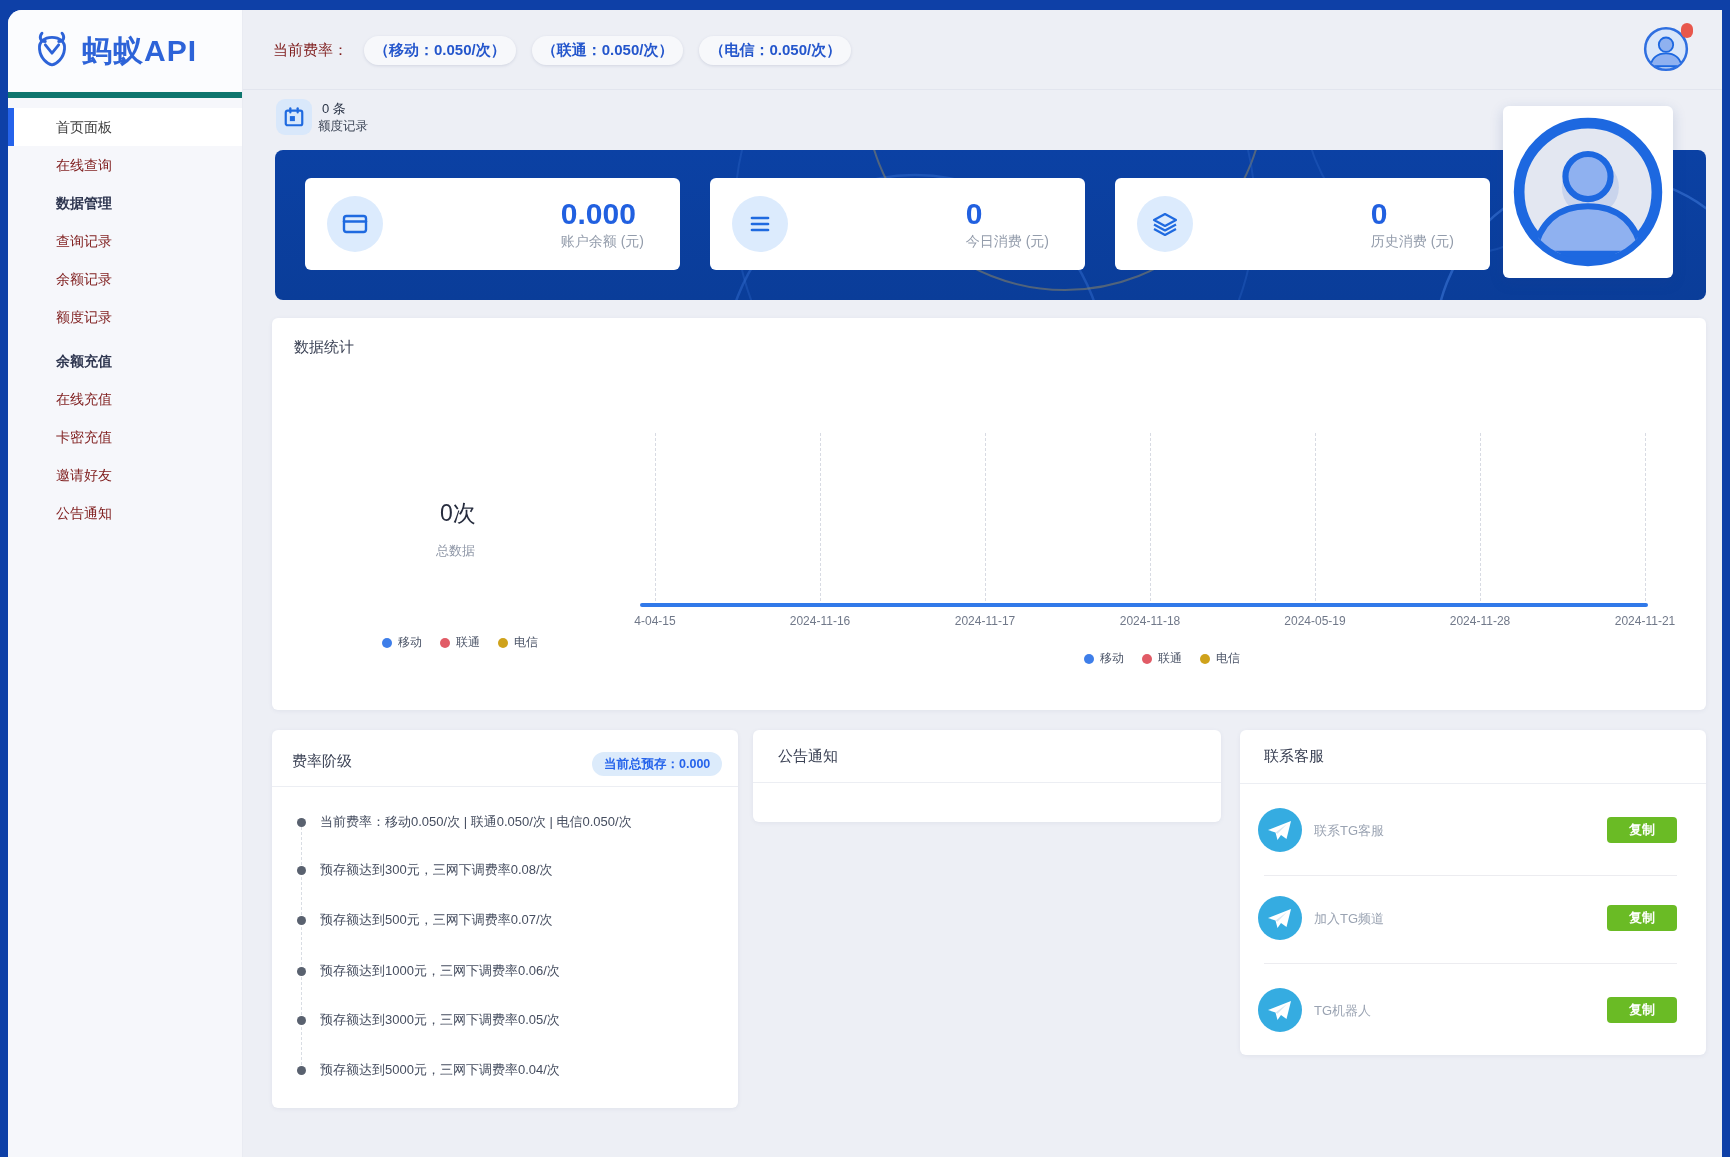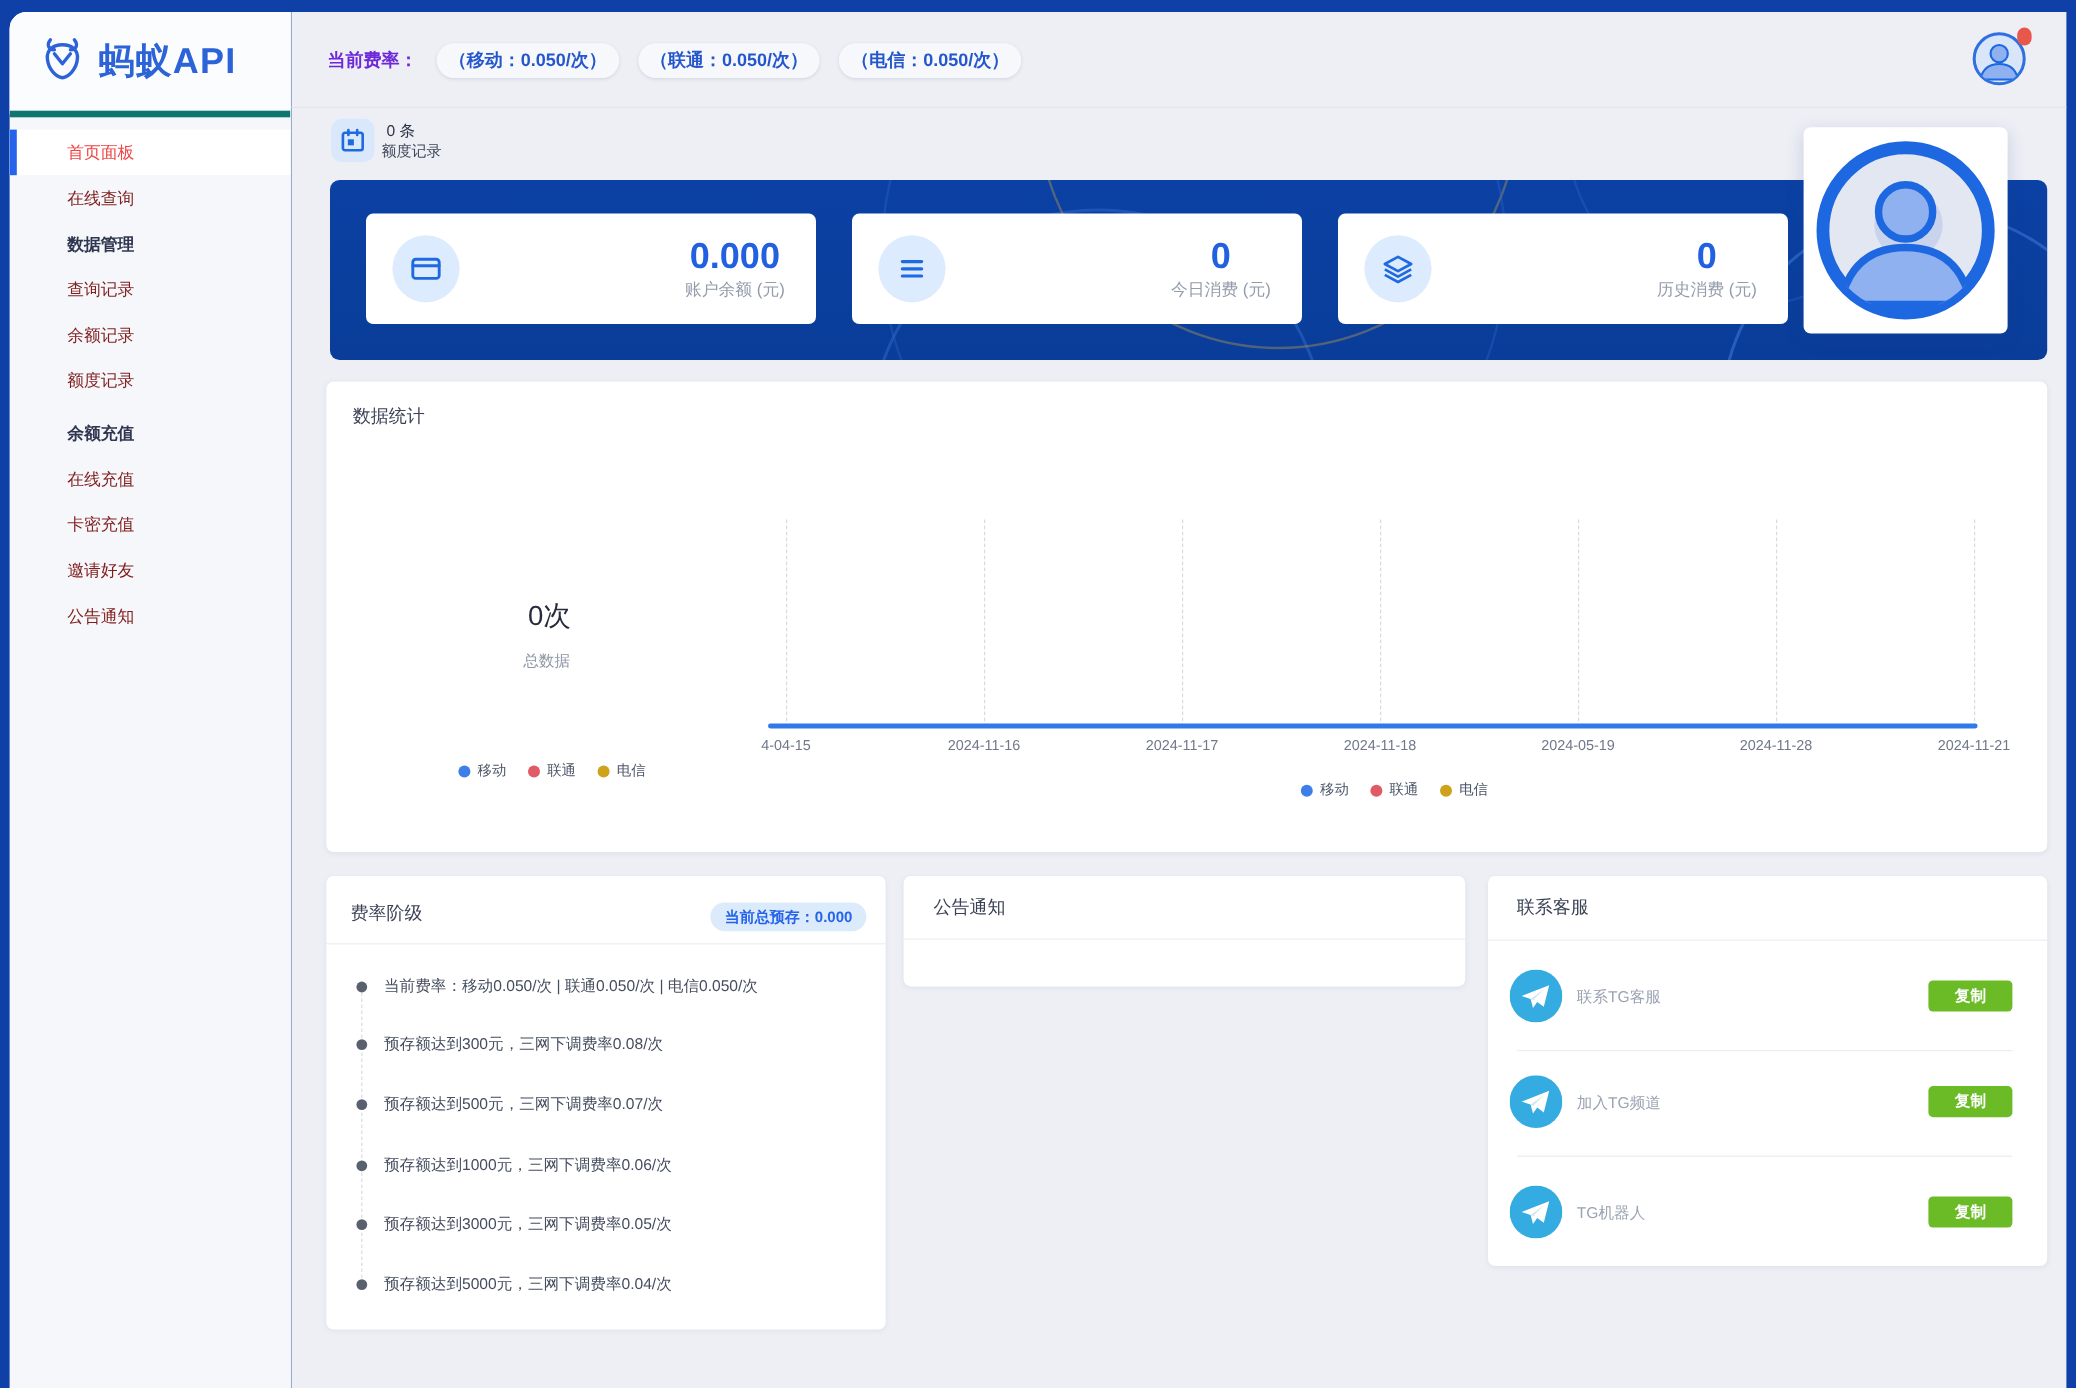--- a/index.html
+++ b/index.html
@@ -21,36 +21,36 @@
     border-bottom:6px solid #0f766e;
   }
   .logo-text { font-size:30px; font-weight:800; color:#2d63d8; letter-spacing:1px; }
   .menu { padding-top:10px; }
   .m-item, .m-section {
     height:38px; line-height:38px; padding-left:48px; font-size:14px;
     position:relative; white-space:nowrap;
   }
   .m-item { color:#7f1d1d; cursor:pointer; }
   .m-section { color:#2e3650; font-weight:bold; }
-  .m-item.active { background:#ffffff; color:#ef4444; }
+  .m-item.active { background:#ffffff; color:#404040; }
   .m-item.active::before {
     content:""; position:absolute; left:0; top:0; bottom:0; width:6px; background:#2563eb;
   }
   .mt { margin-top:6px; }
   
   .main {
     position:absolute; left:243px; top:10px; width:1479px; height:1147px;
     background:#edeff5;
   }
   .topbar {
     position:absolute; left:0; top:0; width:100%; height:80px;
     border-bottom:1px solid #e2e5ee;
   }
   .rates { position:absolute; left:30px; top:0; height:80px; display:flex; align-items:center; gap:16px; }
-  .rates-label { font-size:15px; font-weight:bold; color:#6d28d9; }
+  .rates-label { font-size:15px; font-weight:normal; color:#7f1d1d; }
   .rate-pill {
     font-size:15px; font-weight:bold; color:#2456cc;
     background:rgba(255,255,255,.55); padding:5px 10px; border-radius:16px;
     box-shadow:0 1px 3px rgba(130,140,170,.25);
   }
   .avatar-btn {
     position:absolute; right:33px; top:16px; width:46px; height:46px; border-radius:50%;
     cursor:pointer;
   }
   .avatar-btn .red-dot {
@@ -71,21 +71,21 @@
   }
   .curves { position:absolute; left:0; top:0; }
   .stat-card {
     position:absolute; top:28px; width:375px; height:92px; background:#fff; border-radius:6px;
     display:flex; align-items:center;
   }
   .stat-card .icon-wrap {
     width:56px; height:56px; border-radius:50%; background:#dcebfd;
     margin-left:22px; display:flex; align-items:center; justify-content:center; flex:none;
   }
-  .stat-card .val-block { margin-left:auto; padding-right:26px; text-align:center; }
+  .stat-card .val-block { margin-left:auto; padding-right:36px; text-align:left; }
   .stat-value { font-size:30px; font-weight:bold; color:#2160e0; line-height:32px; }
   .stat-label { font-size:14px; color:#939cab; margin-top:3px; }
   .avatar-card {
     position:absolute; left:1260px; top:96px; width:170px; height:172px;
     background:#fff; border-radius:6px; z-index:3;
     box-shadow:0 4px 14px rgba(30,60,140,.18);
     display:flex; align-items:center; justify-content:center;
   }
   
   .card { position:absolute; background:#fff; border-radius:6px; box-shadow:0 1px 4px rgba(80,90,130,.08); }

